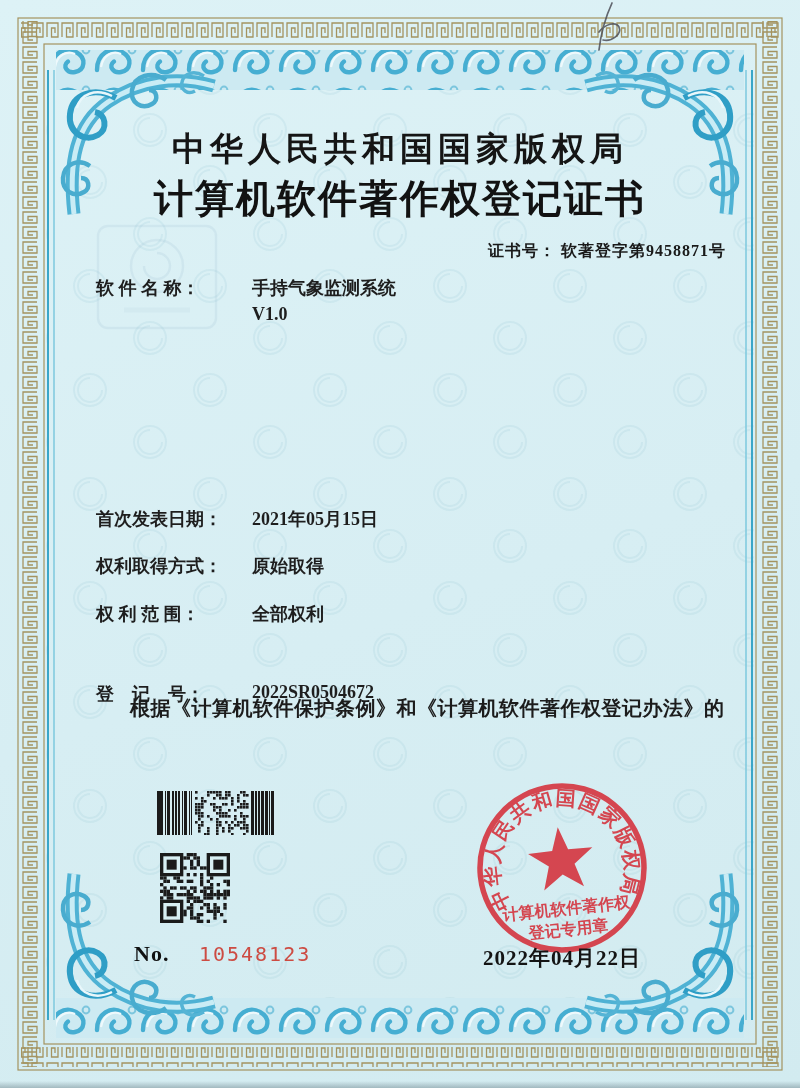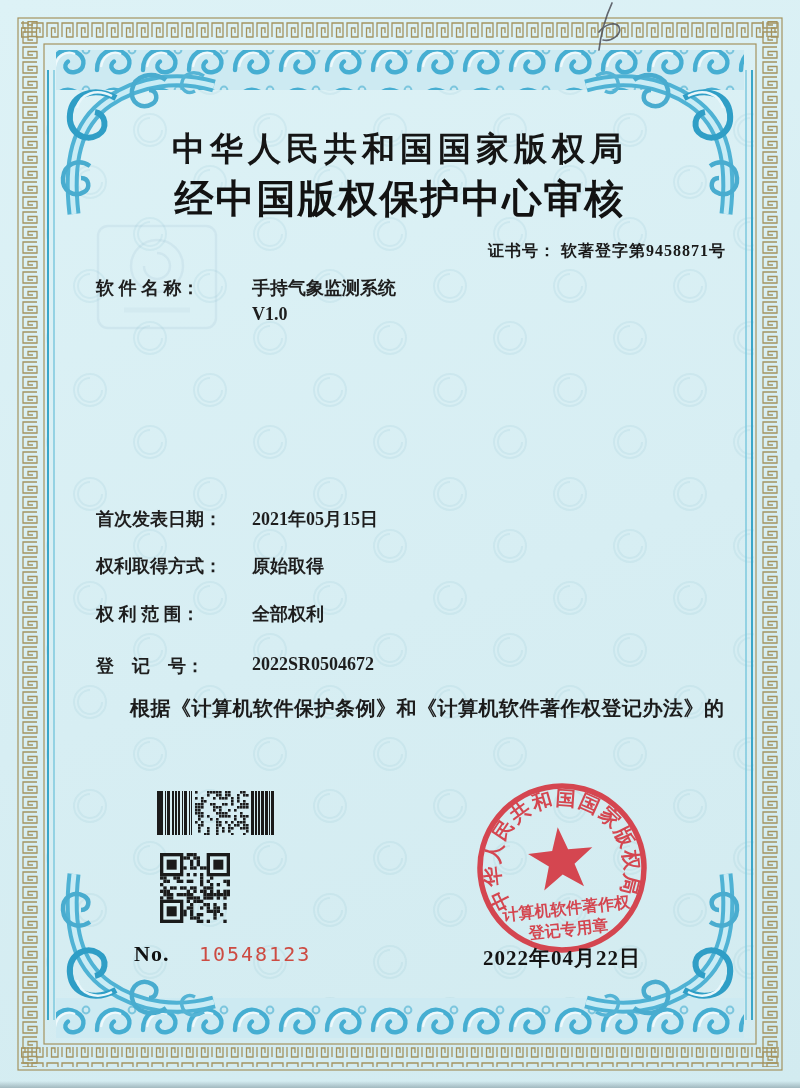--- a/index.html
+++ b/index.html
@@ -127,21 +127,21 @@
   </svg>
 
   <svg class="decor abs penmark" width="70" height="56" viewBox="0 0 70 56">
     <g fill="none" stroke="#4d4f58" stroke-width="1.7" stroke-linecap="round" opacity="0.85">
       <path d="M37 3 C31 16 26 33 24 50"></path>
       <path d="M24 32 C30 24 41 21 44 27 C47 34 37 42 28 40"></path>
     </g>
   </svg>
 
   <div class="abs authority">中华人民共和国国家版权局</div>
-  <div class="abs cert-title">经中国版权保护中心审核</div>
+  <div class="abs cert-title">计算机软件著作权登记证书</div>
 
   <div class="abs cert-no">
     <span>证书号：</span>
     <span>软著登字第9458871号</span>
   </div>
 
   <div class="abs row" style="top:276px">
     <span class="lbl">软 件 名 称：</span>
     <span class="val">手持气象监测系统</span>
   </div>
@@ -157,21 +157,21 @@
   <div class="abs row" style="top:554px">
     <span class="lbl">权利取得方式：</span>
     <span class="val">原始取得</span>
   </div>
 
   <div class="abs row" style="top:602px">
     <span class="lbl">权 利 范 围：</span>
     <span class="val">全部权利</span>
   </div>
 
-  <div class="abs row" style="top:654px">
+  <div class="abs row" style="top:682px">
     <span class="lbl">登　记　号：</span>
     <span class="val">2022SR0504672</span>
   </div>
 
   <div class="abs body-line indent" style="top:695px">根据《计算机软件保护条例》和《计算机软件著作权登记办法》的</div>
 
   <svg class="abs" style="top:791px;left:157px" width="118" height="44" viewBox="0 0 118 44">
     <g id="barcode-bars" fill="#1b1b1b">
         <rect x="0" y="0" width="6" height="44"></rect>
         <rect x="8" y="0" width="1" height="44"></rect>

